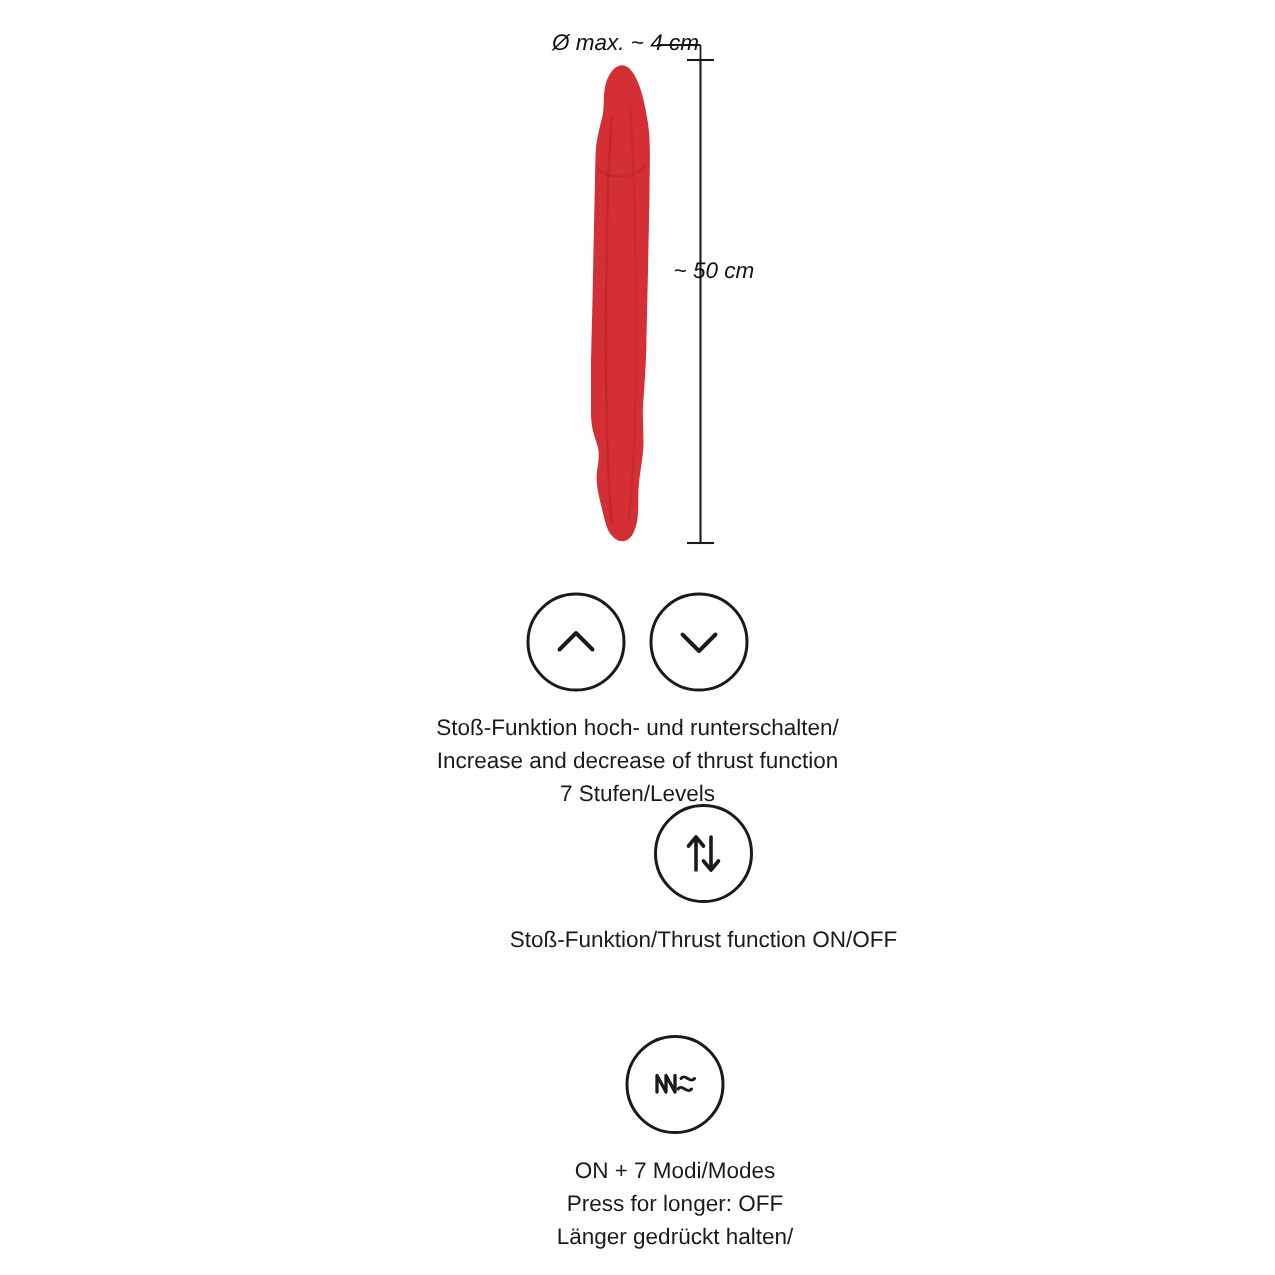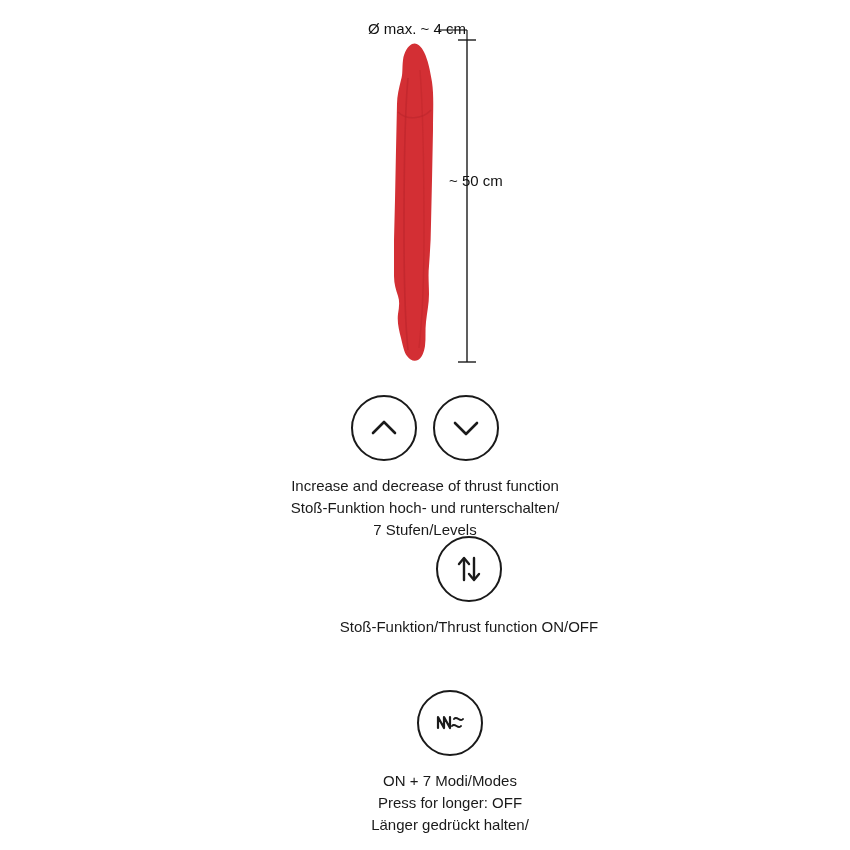--- a/index.html
+++ b/index.html
@@ -25,20 +25,21 @@
     left: 0;
     top: 0;
     width: 850px;
     height: 380px;
   }
   .dim-label {
     position: absolute;
     font-size: 15px;
     color: #111111;
     white-space: nowrap;
+    font-style: italic;
   }
   #diameter-label {
     left: 368px;
     top: 20px;
   }
   #length-label {
     left: 449px;
     top: 172px;
   }
 
@@ -135,22 +136,22 @@
           <polyline points="6,22 17,11 28,22" fill="none" stroke="#1a1a1a" stroke-width="2.6" stroke-linecap="round" stroke-linejoin="round"></polyline>
         </svg>
       </div>
       <div class="circle-btn">
         <svg width="34" height="34" viewBox="0 0 34 34">
           <polyline points="6,12 17,23 28,12" fill="none" stroke="#1a1a1a" stroke-width="2.6" stroke-linecap="round" stroke-linejoin="round"></polyline>
         </svg>
       </div>
     </div>
     <div class="caption">
+      <div>Stoß-Funktion hoch- und runterschalten/</div>
       <div>Increase and decrease of thrust function</div>
-      <div>Stoß-Funktion hoch- und runterschalten/</div>
       <div>7 Stufen/Levels</div>
     </div>
   </div>
 
   <div class="control-group" id="thrust-toggle-group">
     <div class="button-row">
       <div class="circle-btn">
         <svg width="36" height="36" viewBox="0 0 36 36">
           <line x1="13" y1="29" x2="13" y2="8" stroke="#1a1a1a" stroke-width="2.4" stroke-linecap="round"></line>
           <polyline points="8,13 13,7 18,13" fill="none" stroke="#1a1a1a" stroke-width="2.4" stroke-linecap="round" stroke-linejoin="round"></polyline>

